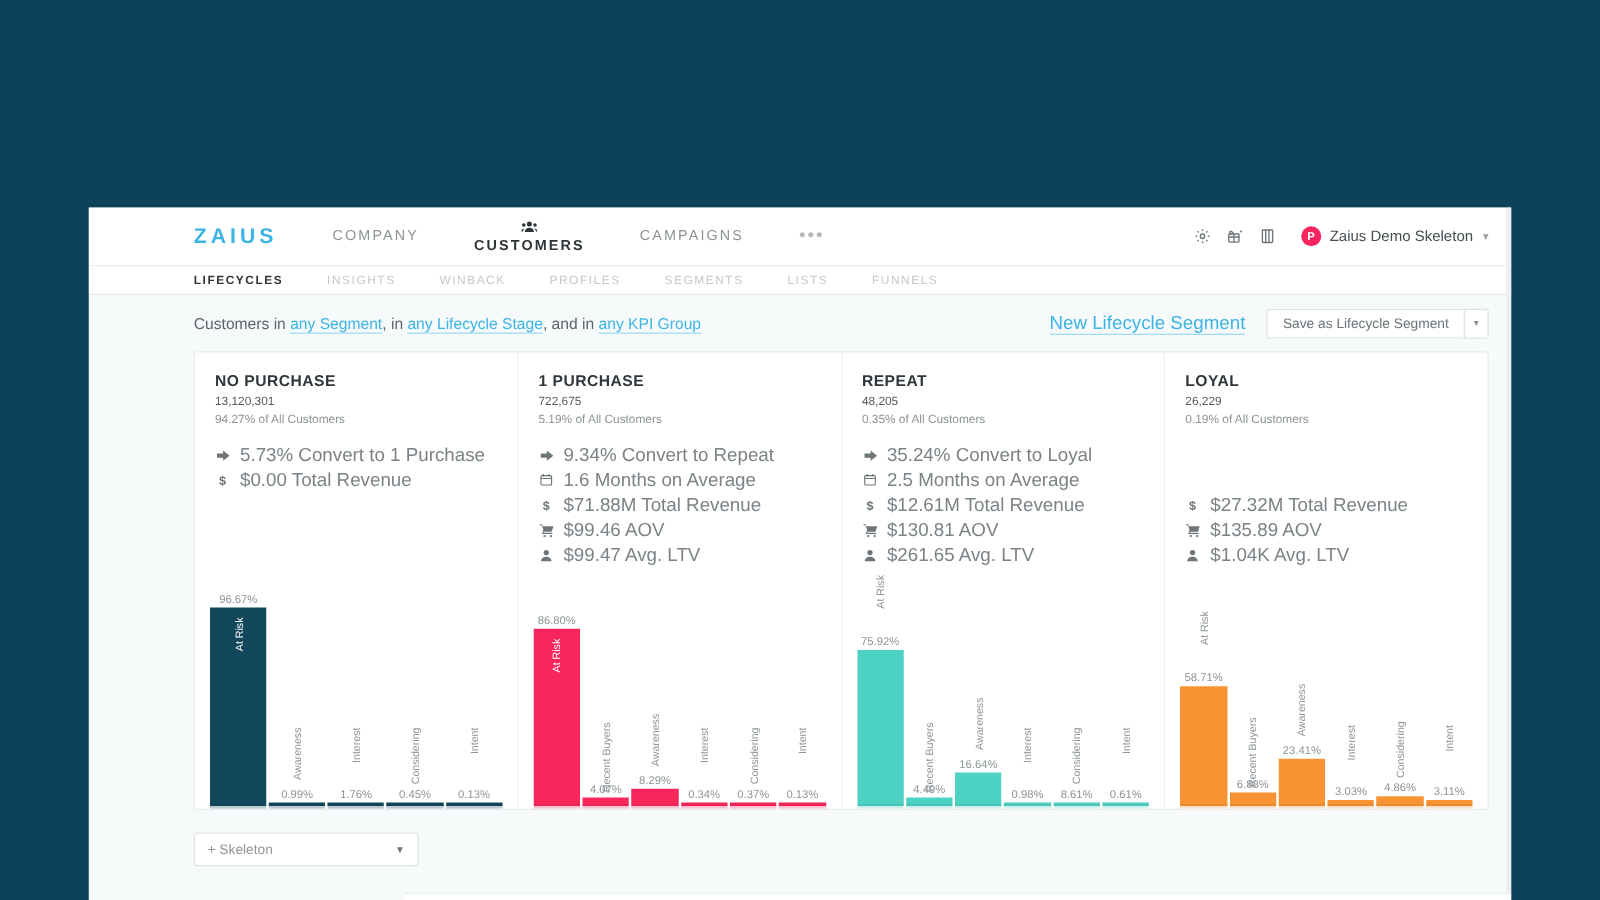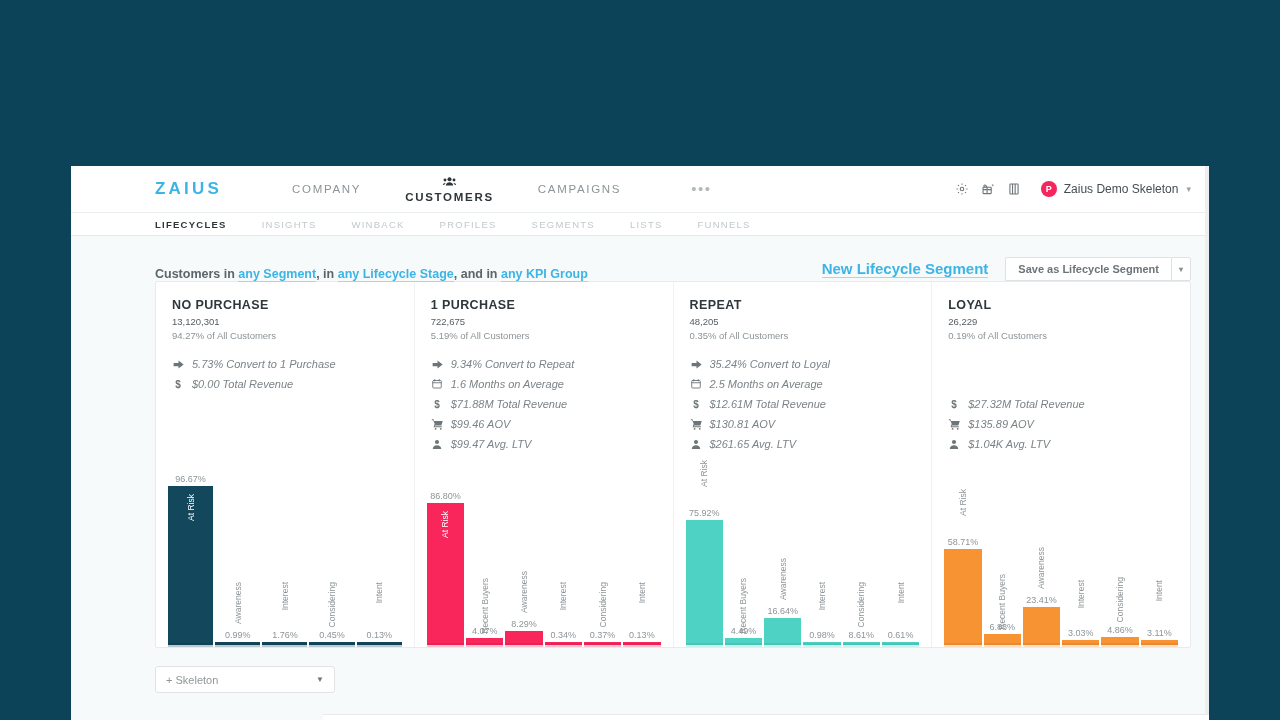--- a/index.html
+++ b/index.html
@@ -20,21 +20,20 @@
   }
 
   
   #top-nav {
     height: 46px;
     background: #ffffff;
     display: flex;
     align-items: center;
     padding: 0 18px 0 84px;
     position: relative;
-    gap: 26px;
   }
   #brand-logo {
     font-size: 17px;
     letter-spacing: 3.2px;
     font-weight: bold;
     color: #3cb4e5;
     margin-right: 44px;
     white-space: nowrap;
   }
   .nav-item {
@@ -110,23 +109,22 @@
     white-space: nowrap;
     cursor: pointer;
     text-align: right;
   }
   .subnav-item.active { color: #2e3538; font-weight: bold; }
 
   
   #filter-bar {
     height: 45px;
     display: flex;
-    align-items: flex-end;
+    align-items: center;
     padding: 0 18px 0 84px;
-    font-weight: bold;
   }
   #filter-sentence { font-size: 12.5px; color: #5c6569; white-space: nowrap; }
   .flink {
     color: #3cb4e5;
     border-bottom: 1px solid #9ed9f2;
     cursor: pointer;
   }
   #filter-actions { margin-left: auto; display: flex; align-items: center; }
   #new-segment-link {
     font-size: 15px; color: #3cb4e5;
@@ -188,21 +186,21 @@
   .stats { margin-top: 13px; }
   .stat-row {
     display: flex; align-items: center;
     height: 20px;
   }
   .stat-icon {
     width: 20px; min-width: 20px;
     color: #6d7579;
     display: flex; align-items: center; justify-content: flex-start;
   }
-  .stat-text { font-size: 11px; color: #7b8387; white-space: nowrap; font-style: italic; }
+  .stat-text { font-size: 15px; color: #7b8387; white-space: nowrap; }
 
   
   .chart {
     margin-top: auto;
     height: 190px;
     padding: 0 12px 0 12px;
     display: flex;
     align-items: flex-end;
     gap: 2px;
     position: relative;

